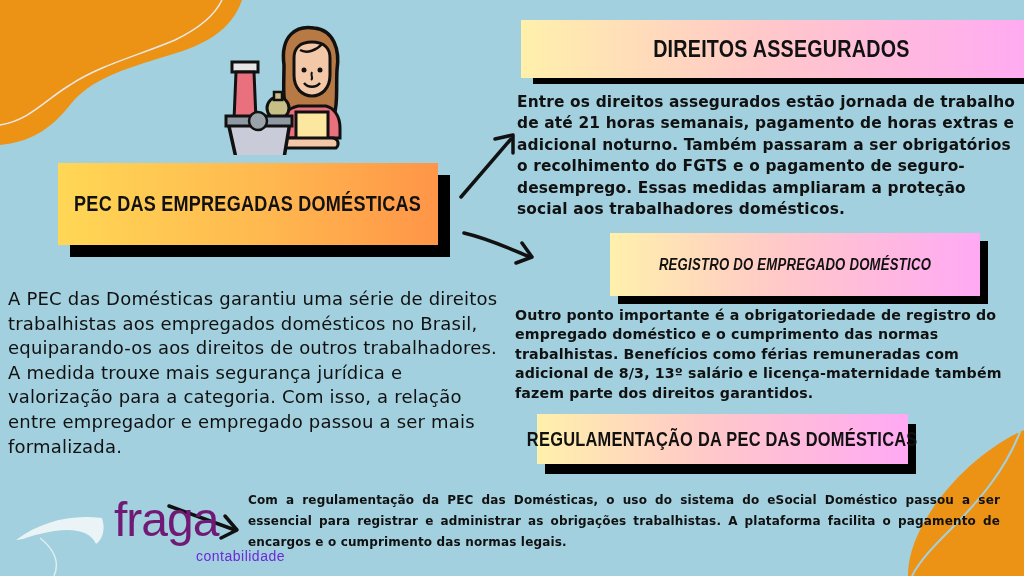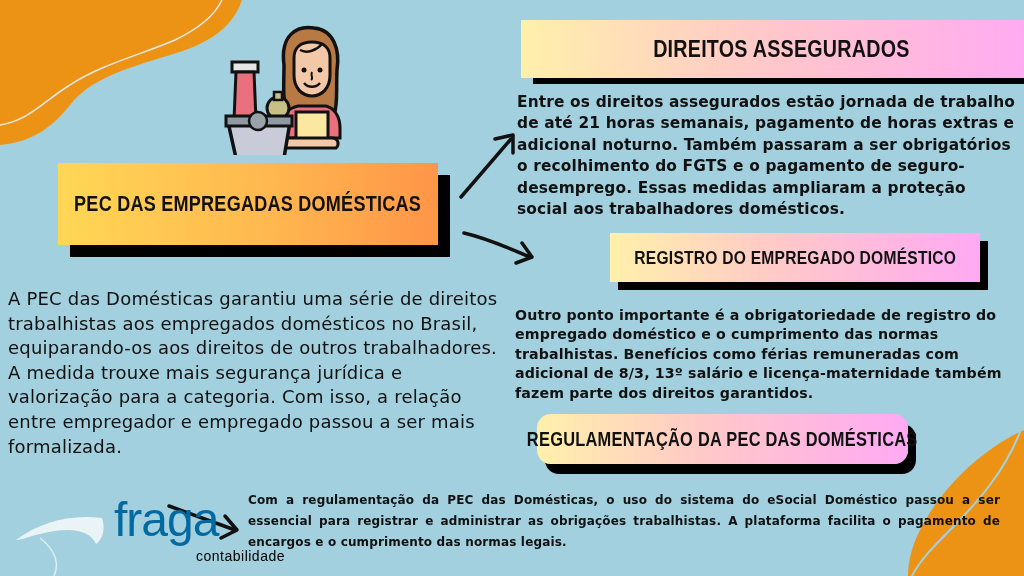--- a/index.html
+++ b/index.html
@@ -24,22 +24,22 @@
   .hdr span { transform: scaleX(0.82); display: inline-block; white-space: nowrap; }
   .hdr-main {
     left: 58px; top: 163px; width: 380px; height: 82px;
     background: linear-gradient(90deg, #ffd755 0%, #ffb84f 55%, #ff9548 100%);
     font-size: 22px;
   }
   .hdr-pink {
     background: linear-gradient(90deg, #fff0ab 0%, #ffc9c8 45%, #ffa9f4 100%);
   }
   .hdr-1 { left: 521px; top: 20px; width: 520px; height: 58px; font-size: 24px; box-shadow: 12px 6px 0 #000; }
-  .hdr-2 { left: 610px; top: 233px; width: 370px; height: 49px; font-size: 19px; box-shadow: 8px 8px 0 #000; }
-  .hdr-3 { left: 537px; top: 414px; width: 371px; height: 50px; font-size: 20px; box-shadow: 8px 10px 0 #000; border-radius: 14px; }
+  .hdr-2 { left: 610px; top: 233px; width: 370px; height: 63px; font-size: 16px; box-shadow: 8px 8px 0 #000; font-style: italic; }
+  .hdr-3 { left: 537px; top: 414px; width: 371px; height: 50px; font-size: 20px; box-shadow: 8px 10px 0 #000; }
 
   .para {
     position: absolute;
     font-size: 15px;
     line-height: 21.4px;
     font-weight: bold;
     letter-spacing: 0.15px;
   }
   .p-intro {
     left: 8px; top: 287px; width: 490px;
@@ -47,26 +47,26 @@
   }
   .p-dir { left: 517px; top: 92px; width: 500px; font-size: 15.4px; }
   .p-reg { left: 515px; top: 306px; width: 505px; font-size: 14.2px; line-height: 19.4px; }
   .p-regu { left: 248px; top: 490px; width: 752px; font-size: 12px; line-height: 21px; text-align: justify; }
 
   .arrow { position: absolute; }
   .logo { position: absolute; left: 10px; top: 500px; }
   .logo-text {
     position: absolute; left: 114px; top: 492px;
     font-family: "Liberation Sans", sans-serif;
-    font-size: 48px; color: #0369a1; letter-spacing: -1px;
+    font-size: 48px; color: #701a75; letter-spacing: -1px;
   }
   .logo-sub {
     position: absolute; left: 196px; top: 548px;
     font-family: "Liberation Sans", sans-serif;
-    font-size: 14px; color: #000000; letter-spacing: 0.5px;
+    font-size: 14px; color: #6d28d9; letter-spacing: 0.5px;
   }
   .illus { position: absolute; left: 222px; top: 20px; }
 </style>
 </head>
 <body>
 
 <svg class="blob" style="left:0;top:0" width="250" height="150" viewBox="0 0 250 150">
   <path d="M0 0 H242 C232 30 205 45 170 55 C120 70 90 80 70 105 C50 130 30 142 0 145 Z" fill="#ec9316"></path>
   <path d="M0 125 C30 120 45 100 70 85 C100 65 140 55 175 40 C200 28 215 15 222 0" fill="none" stroke="#e8e8e8" stroke-width="1.5"></path>
 </svg>

